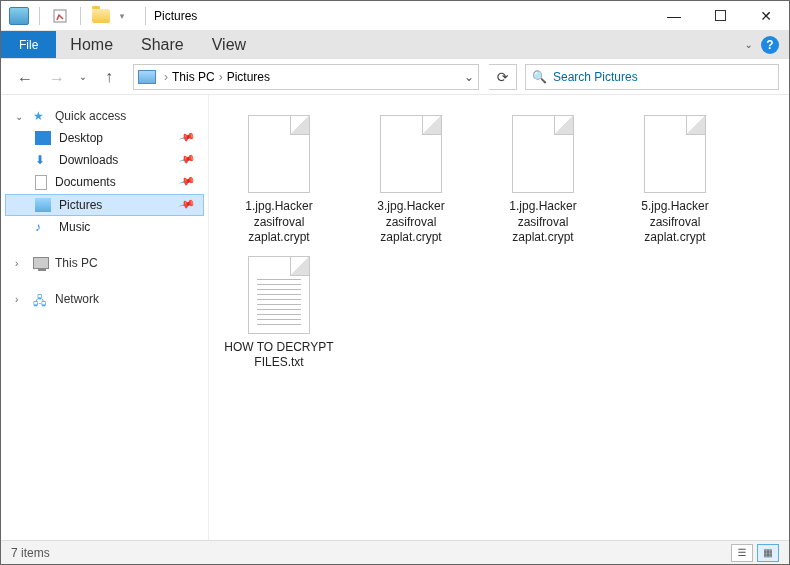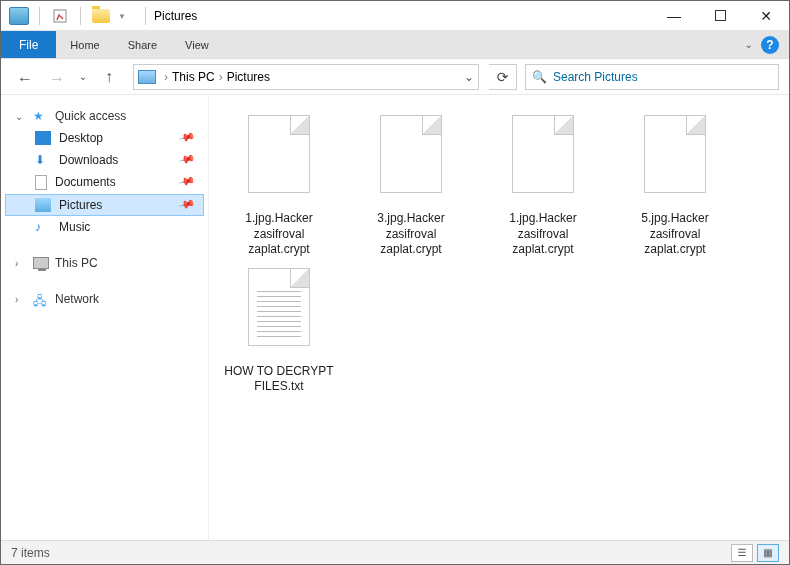--- a/index.html
+++ b/index.html
@@ -11,21 +11,21 @@
 .qat-item { width: 24px; height: 24px; display: flex; align-items: center; justify-content: center; }
 .folder-ico { width: 18px; height: 14px; background: linear-gradient(#ffe9a8,#f5c842); border-radius: 2px; position: relative; }
 .folder-ico::before { content: ""; position: absolute; top: -3px; left: 0; width: 8px; height: 3px; background: #f5c842; border-radius: 1px 1px 0 0; }
 .title-sep { width: 1px; height: 18px; background: #ccc; margin: 0 6px; }
 .window-title { font-size: 12px; color: #000; }
 .winbtns { margin-left: auto; display: flex; }
 .winbtn { width: 46px; height: 30px; display: flex; align-items: center; justify-content: center; font-size: 14px; color: #222; }
 
 .menubar { height: 28px; display: flex; align-items: stretch; background: #e5e5e5; border-bottom: 1px solid #e0e0e0; }
 .file-tab { background: #1979ca; color: #fff; padding: 0 18px; display: flex; align-items: center; font-size: 12px; }
-.menu-item { padding: 0 14px; display: flex; align-items: center; font-size: 11px; color: #333; }
+.menu-item { padding: 0 14px; display: flex; align-items: center; font-size: 16px; color: #333; }
 .menubar-right { margin-left: auto; display: flex; align-items: center; padding-right: 10px; gap: 8px; }
 .chevron-down { font-size: 10px; color: #555; }
 .help-icon { width: 18px; height: 18px; border-radius: 50%; background: #1e88e5; color: #fff; font-size: 12px; display: flex; align-items: center; justify-content: center; font-weight: bold; }
 
 .navbar { height: 36px; display: flex; align-items: center; padding: 0 10px; gap: 4px; border-bottom: 1px solid #e8e8e8; }
 .nav-arrow { width: 28px; height: 28px; display: flex; align-items: center; justify-content: center; color: #555; font-size: 16px; }
 .nav-arrow.disabled { color: #bbb; }
 .addr-box { flex: 1; height: 26px; border: 1px solid #ccc; display: flex; align-items: center; padding: 0 4px; margin: 0 6px; font-size: 12px; }
 .addr-ico { width: 18px; height: 14px; background: linear-gradient(#a8d8ff,#6bb0e0); border: 1px solid #4a8fc0; margin-right: 4px; }
 .crumb-sep { color: #888; margin: 0 4px; }
@@ -53,21 +53,21 @@
 .ico.videos { background: #2b88d8; }
 .ico.thispc { background: #ccc; border: 1px solid #888; position: relative; width: 16px; height: 12px; }
 .ico.thispc::after { content: ""; position: absolute; bottom: -3px; left: 4px; width: 8px; height: 2px; background: #888; }
 .ico.network { color: #3aa0e8; }
 
 .content { flex: 1; padding: 20px 14px; display: flex; flex-wrap: wrap; align-content: flex-start; gap: 10px 20px; overflow-y: auto; }
 .file { width: 112px; display: flex; flex-direction: column; align-items: center; text-align: center; font-size: 12px; color: #222; }
 .file-icon { width: 62px; height: 78px; background: #fff; border: 1px solid #c8c8c8; position: relative; margin-bottom: 6px; }
 .file-icon::before { content: ""; position: absolute; top: 0; right: 0; width: 18px; height: 18px; background: linear-gradient(135deg, transparent 49%, #e0e0e0 50%); border-left: 1px solid #c8c8c8; border-bottom: 1px solid #c8c8c8; }
 .file-icon.txt::after { content: ""; position: absolute; top: 22px; left: 8px; right: 8px; bottom: 8px; background: repeating-linear-gradient(#bbb, #bbb 1px, transparent 1px, transparent 5px); }
-.fname { line-height: 1.3; word-break: break-word; margin-top: 12px; }
+.fname { line-height: 1.3; word-break: break-word; }
 
 .statusbar { position: absolute; bottom: 0; left: 0; right: 0; height: 24px; background: #f3f3f3; border-top: 1px solid #ddd; display: flex; align-items: center; padding: 0 10px; font-size: 12px; color: #555; }
 .statusbar .views { margin-left: auto; display: flex; gap: 4px; }
 .view-btn { width: 22px; height: 18px; border: 1px solid #bbb; display: flex; align-items: center; justify-content: center; font-size: 10px; background: #fff; }
 .view-btn.active { border-color: #5aaee0; background: #e0f0ff; }
 </style>
 </head>
 <body>
 
 <div class="titlebar">

